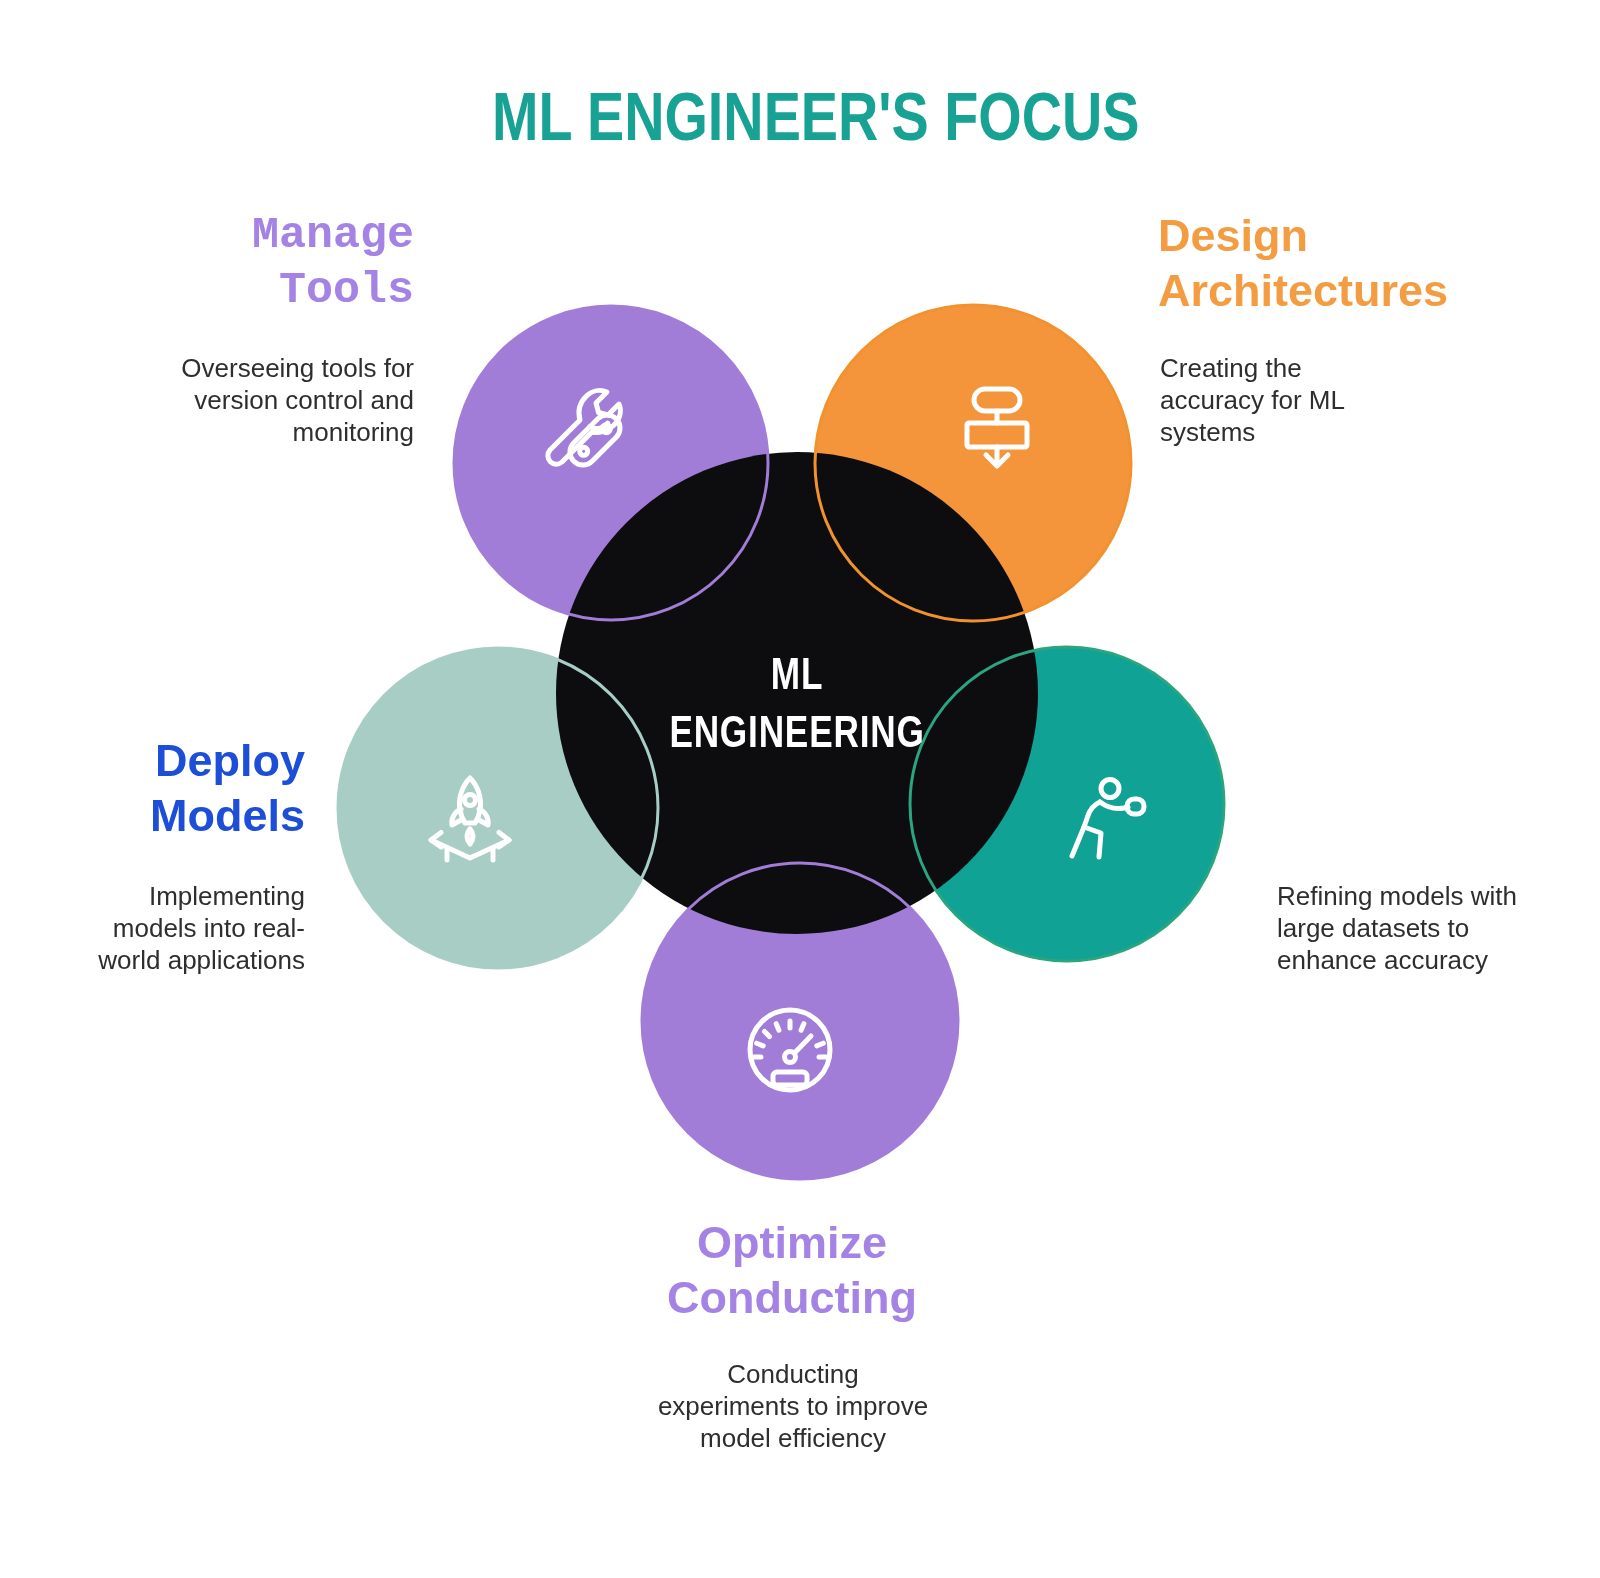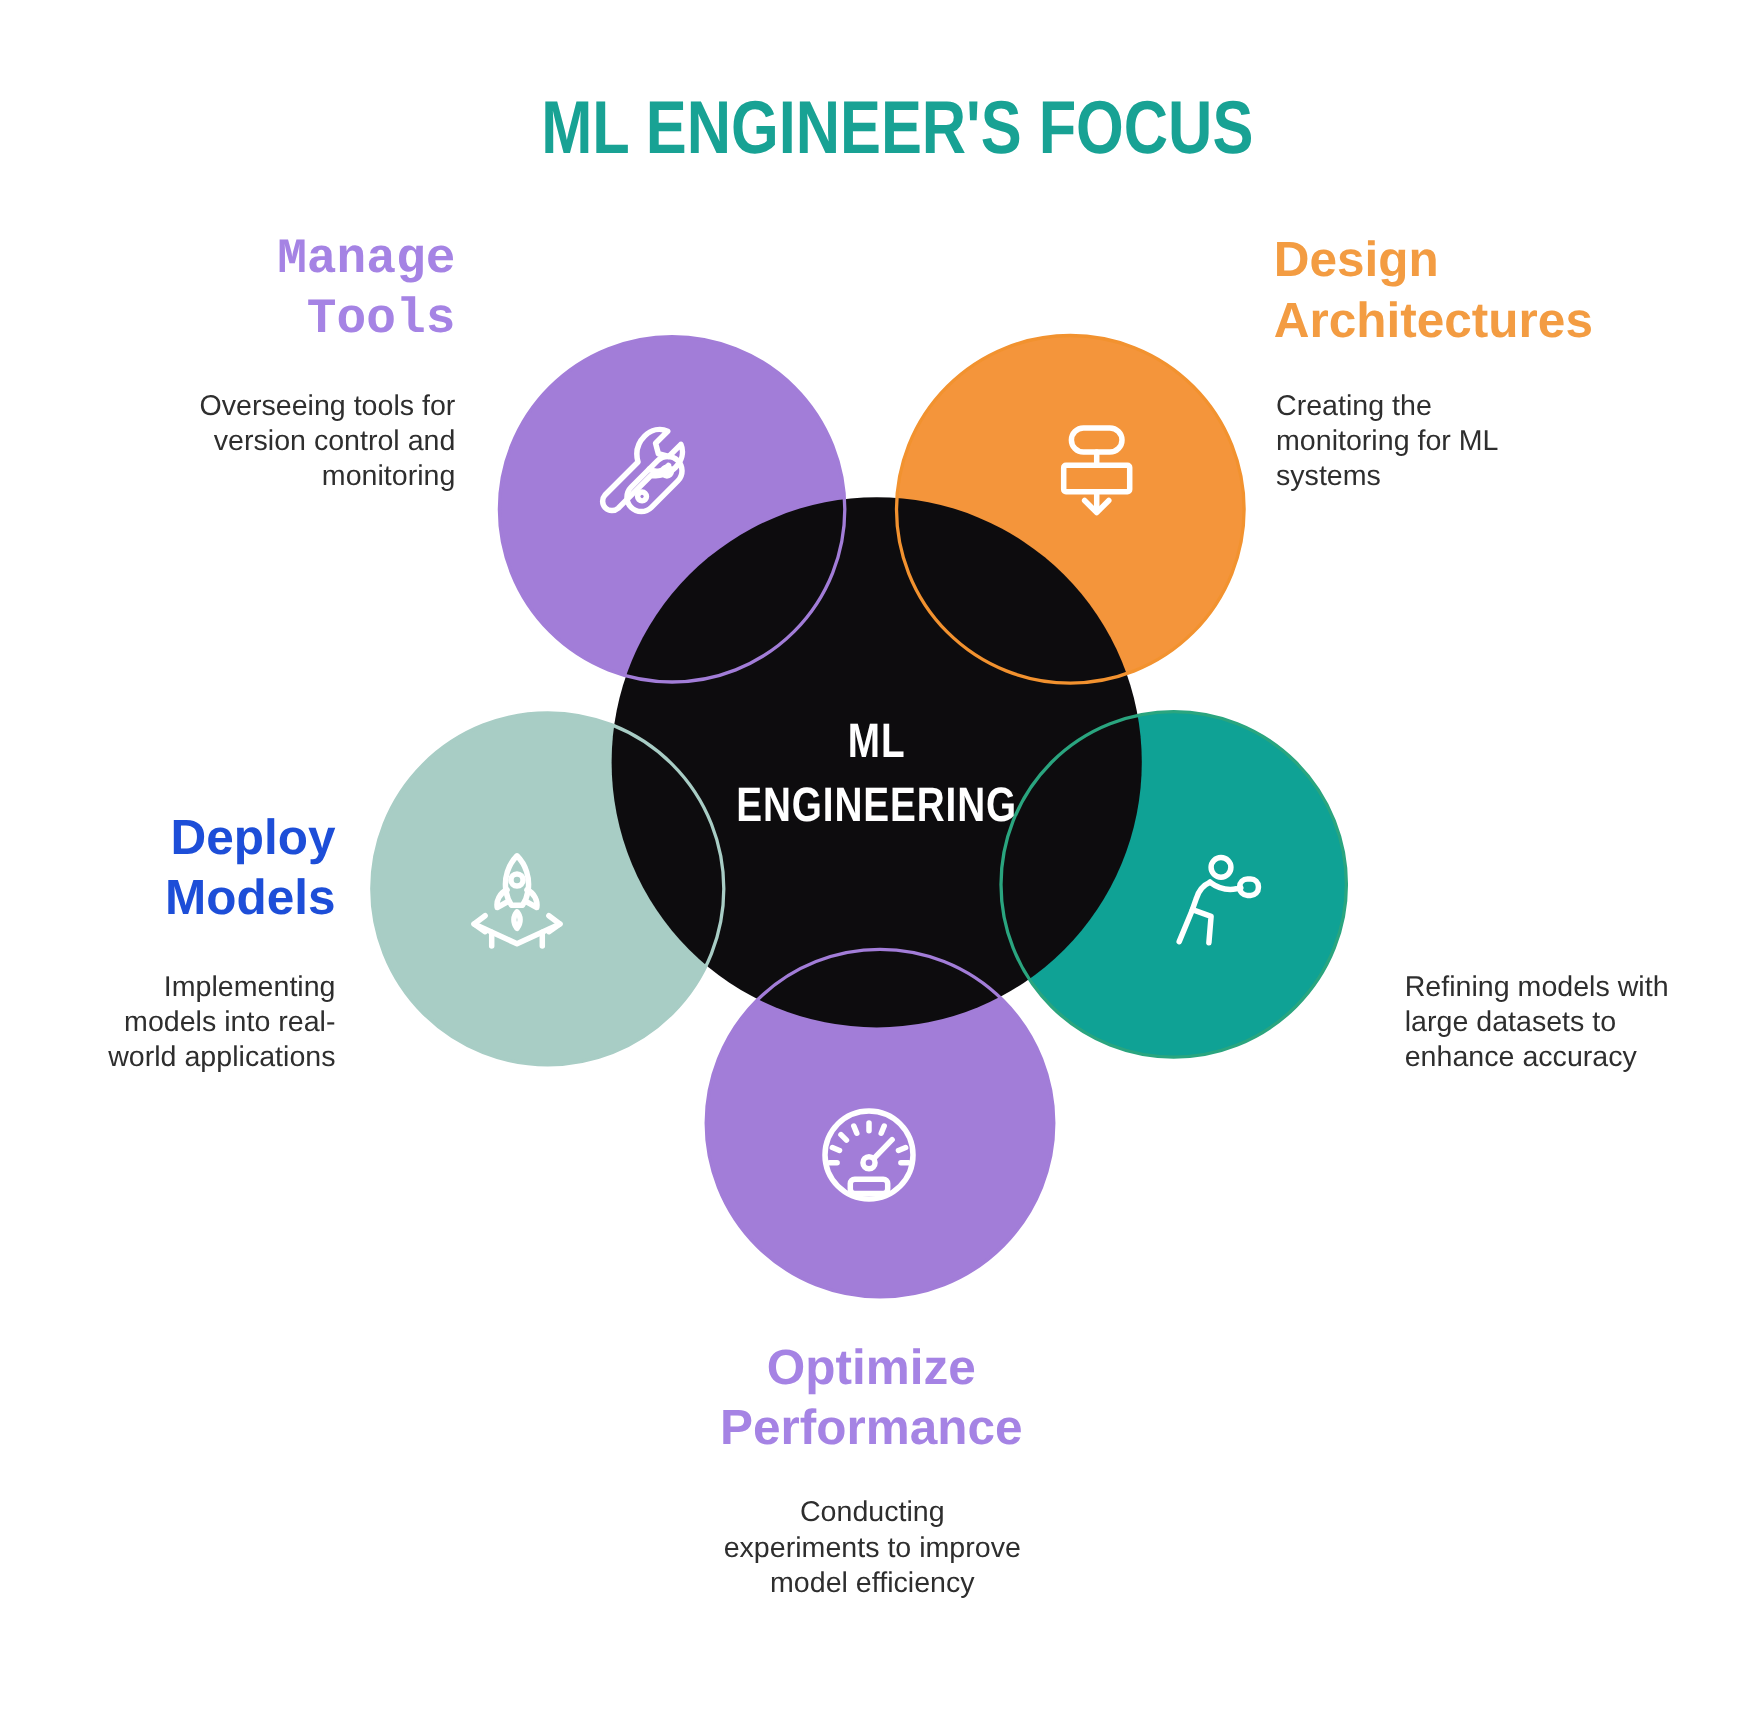--- a/index.html
+++ b/index.html
@@ -113,23 +113,23 @@
 
   <div class="center-label">
     <span>ML</span>
     <span>ENGINEERING</span>
   </div>
 
   <div class="node-heading ta-r" style="right: 1186px; top: 208px; width: 230px; color: rgb(165, 131, 228); font-family: Liberation Mono, monospace;">Manage Tools</div>
   <div class="node-desc ta-r" style="right:1186px;top:352px;width:250px;">Overseeing tools for version control and monitoring</div>
 
   <div class="node-heading ta-l" style="left: 1158px; top: 208px; width: 330px; color: rgb(243, 156, 66);">Design Architectures</div>
-  <div class="node-desc ta-l" style="left:1160px;top:352px;width:225px;">Creating the monitoring for ML systems</div>
+  <div class="node-desc ta-l" style="left:1160px;top:352px;width:225px;">Creating the accuracy for ML systems</div>
 
   <div class="node-desc ta-l" style="left:1277px;top:880px;width:270px;">Refining models with large datasets to enhance accuracy</div>
 
-  <div class="node-heading ta-c" style="left: 592px; top: 1215px; width: 400px; color: rgb(165, 131, 228);">Optimize Performance</div>
+  <div class="node-heading ta-c" style="left: 592px; top: 1215px; width: 400px; color: rgb(165, 131, 228);">Optimize Conducting</div>
   <div class="node-desc ta-c" style="left:653px;top:1358px;width:280px;">Conducting experiments to improve model efficiency</div>
 
   <div class="node-heading ta-r" style="right: 1295px; top: 733px; width: 220px; color: #1d4ed8;">Deploy Models</div>
   <div class="node-desc ta-r" style="right:1295px;top:880px;width:235px;">Implementing models into real-world applications</div>
 
 </div>
 
 </body></html>

